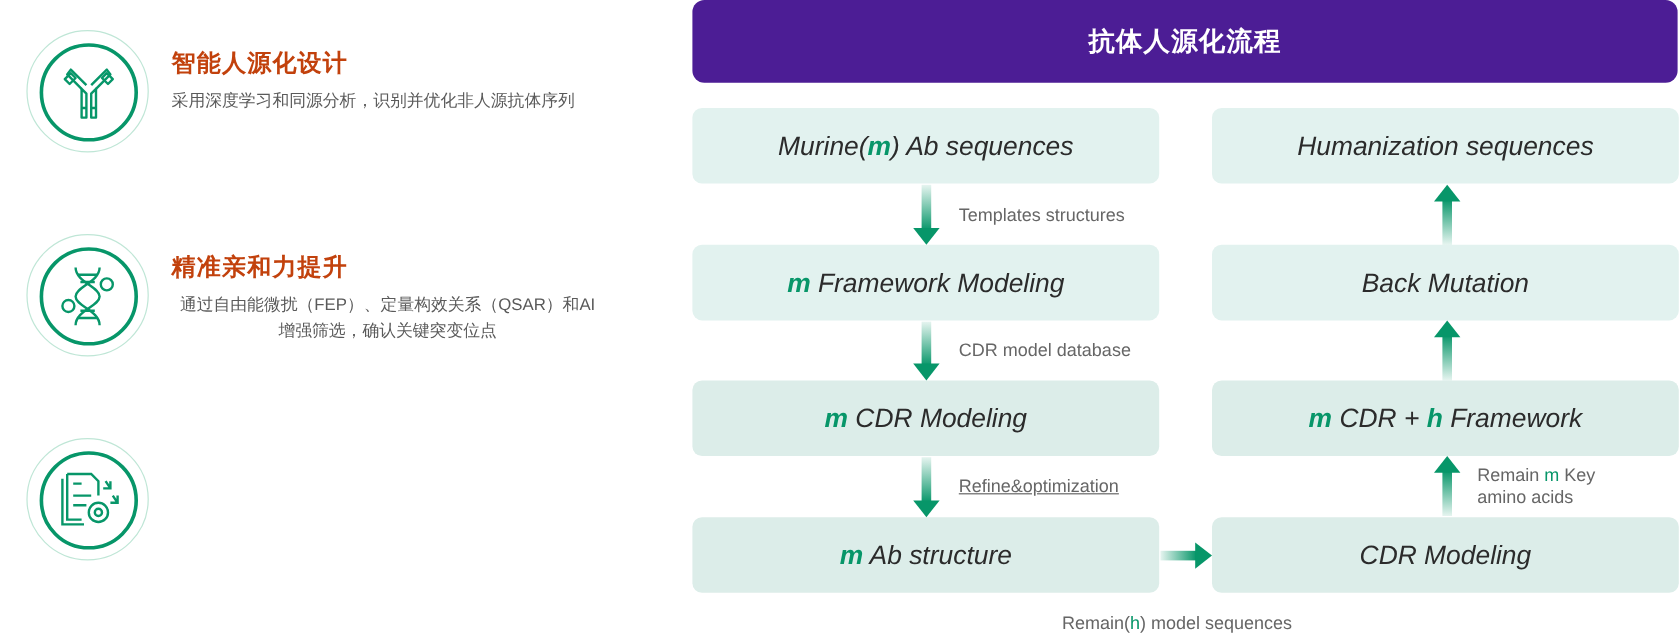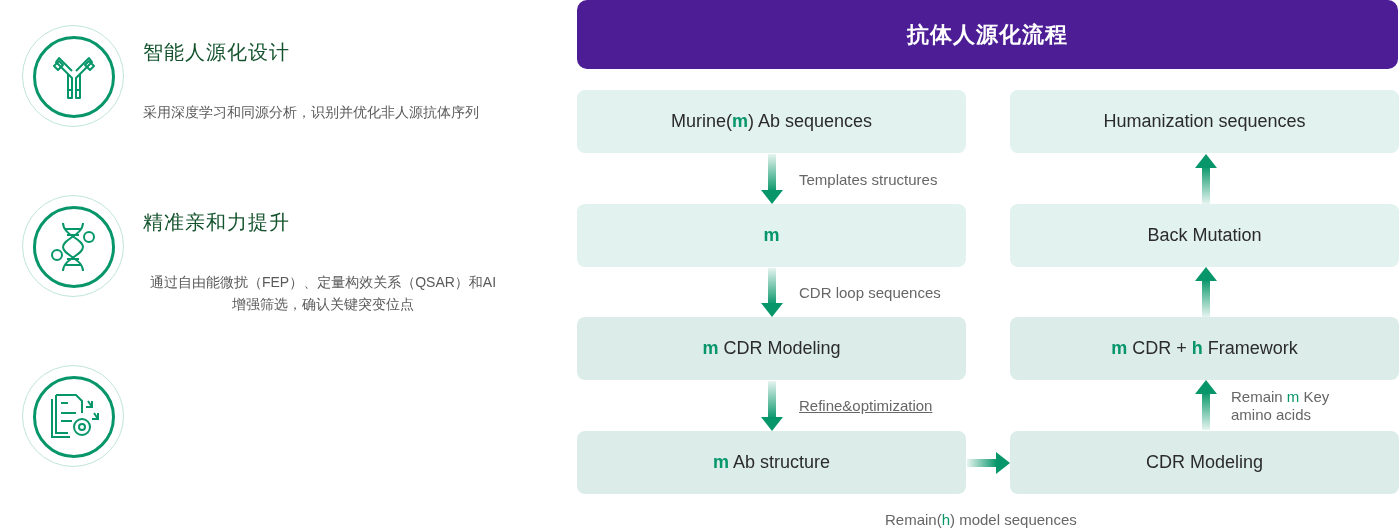--- a/index.html
+++ b/index.html
@@ -3,27 +3,27 @@
 <meta charset="utf-8">
 <style>
   html, body { margin:0; padding:0; }
   body { width:1400px; height:529px; position:relative; background:#ffffff; overflow:hidden;
          font-family: "Liberation Sans", "DejaVu Sans", sans-serif; color:#333; }
   .feature { position:absolute; left:22px; width:500px; height:110px; }
   .feature .ring { position:absolute; left:0; top:0; width:102px; height:102px; border-radius:50%;
                    border:1px solid #bfe6d6; box-sizing:border-box; }
   .feature .ring-inner { position:absolute; left:10px; top:10px; width:82px; height:82px; border-radius:50%;
                    border:3px solid #079669; box-sizing:border-box; display:flex; align-items:center; justify-content:center; }
-  .feature .title { position:absolute; left:121px; top:14px; font-size:20px; font-weight:normal; color:#14532d; letter-spacing:1px; white-space:nowrap; }
-  .feature .desc { position:absolute; left:121px; top:47px; width:360px; font-size:14px; line-height:22px; color:#5a5a5a;margin-top:29px; }
+  .feature .title { position:absolute; left:121px; top:14px; font-size:20px; font-weight:bold; color:#c2410c; letter-spacing:1px; white-space:nowrap; }
+  .feature .desc { position:absolute; left:121px; top:47px; width:360px; font-size:14px; line-height:22px; color:#5a5a5a; }
 
   .header { position:absolute; left:577px; top:0; width:821px; height:69px; background:#4c1d95; border-radius:10px;
             color:#fff; font-size:22px; font-weight:bold; display:flex; align-items:center; justify-content:center; letter-spacing:1px; }
   .box { position:absolute; width:389px; height:63px; background:#e2f2ef; border-radius:8px;
-         display:flex; align-items:center; justify-content:center; font-size:18px; color:#2b2b2b; }
+         display:flex; align-items:center; justify-content:center; font-size:22px; color:#2b2b2b;font-style:italic; }
   .box.dark { background:#dcede9; }
   .col-l { left:577px; }
   .col-r { left:1010px; }
   .g { color:#079669; font-weight:bold; }
   .lbl { position:absolute; font-size:15px; color:#666; white-space:nowrap; line-height:18px; }
   .lbl .gm { color:#079669; }
   svg.arrow { position:absolute; overflow:visible; }
 </style>
 </head>
 <body>
@@ -87,20 +87,21 @@
 
 <div class="header">抗体人源化流程</div>
 
 <div class="box col-l" style="top:90px;">
   <span>Murine(</span>
     <span class="g">m</span>
     <span>) Ab sequences</span>
 </div>
 <div class="box col-l" style="top:204px;">
   <span class="g">m</span>
+    <span style="white-space:pre"> Framework Modeling</span>
 </div>
 <div class="box col-l dark" style="top:317px;">
   <span class="g">m</span>
     <span style="white-space:pre"> CDR Modeling</span>
 </div>
 <div class="box col-l dark" style="top:431px;">
   <span class="g">m</span>
     <span style="white-space:pre"> Ab structure</span>
 </div>
 
@@ -159,21 +160,21 @@
 <svg class="arrow" style="left:1195px;top:267px" width="22" height="50">
     <polygon points="0,14 22,14 11,0" fill="#079669"></polygon>
     <rect x="7" y="12" width="8" height="38" fill="url(#gu)"></rect>
   </svg>
 <svg class="arrow" style="left:1195px;top:154px" width="22" height="50">
     <polygon points="0,14 22,14 11,0" fill="#079669"></polygon>
     <rect x="7" y="12" width="8" height="38" fill="url(#gu)"></rect>
   </svg>
 
 <div class="lbl" style="left:799px;top:171px;">Templates structures</div>
-<div class="lbl" style="left:799px;top:284px;">CDR loop sequences</div>
+<div class="lbl" style="left:799px;top:284px;">CDR model database</div>
 <div class="lbl" style="left:799px;top:397px;text-decoration:underline;">Refine&amp;optimization</div>
 <div class="lbl" style="left:1231px;top:388px;">
   <span style="white-space:pre">Remain </span><span class="gm">m</span><span style="white-space:pre"> Key</span><br>
   <span>amino acids</span>
 </div>
 <div class="lbl" style="left:885px;top:511px;">
   <span>Remain(</span><span class="gm">h</span><span>) model sequences</span>
 </div>
 
 </body></html>

